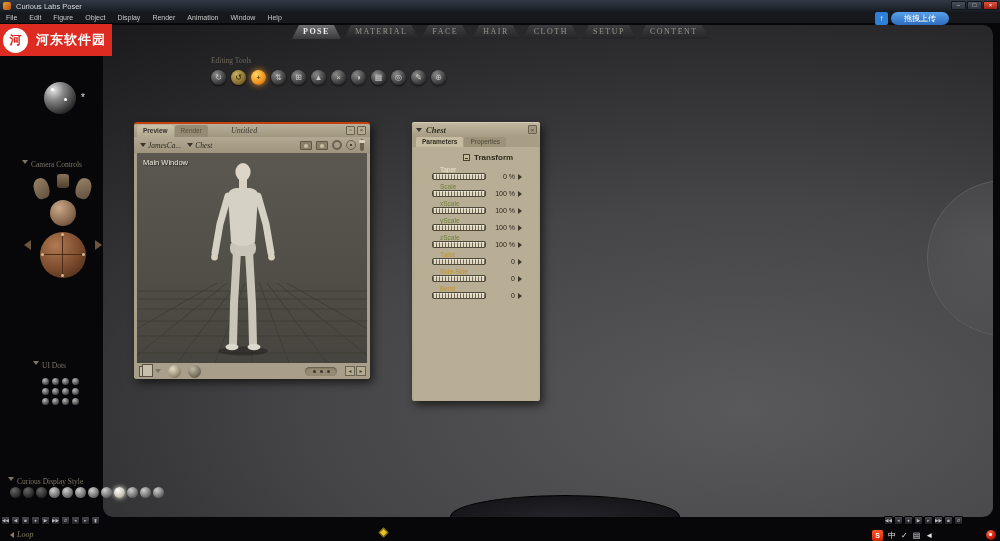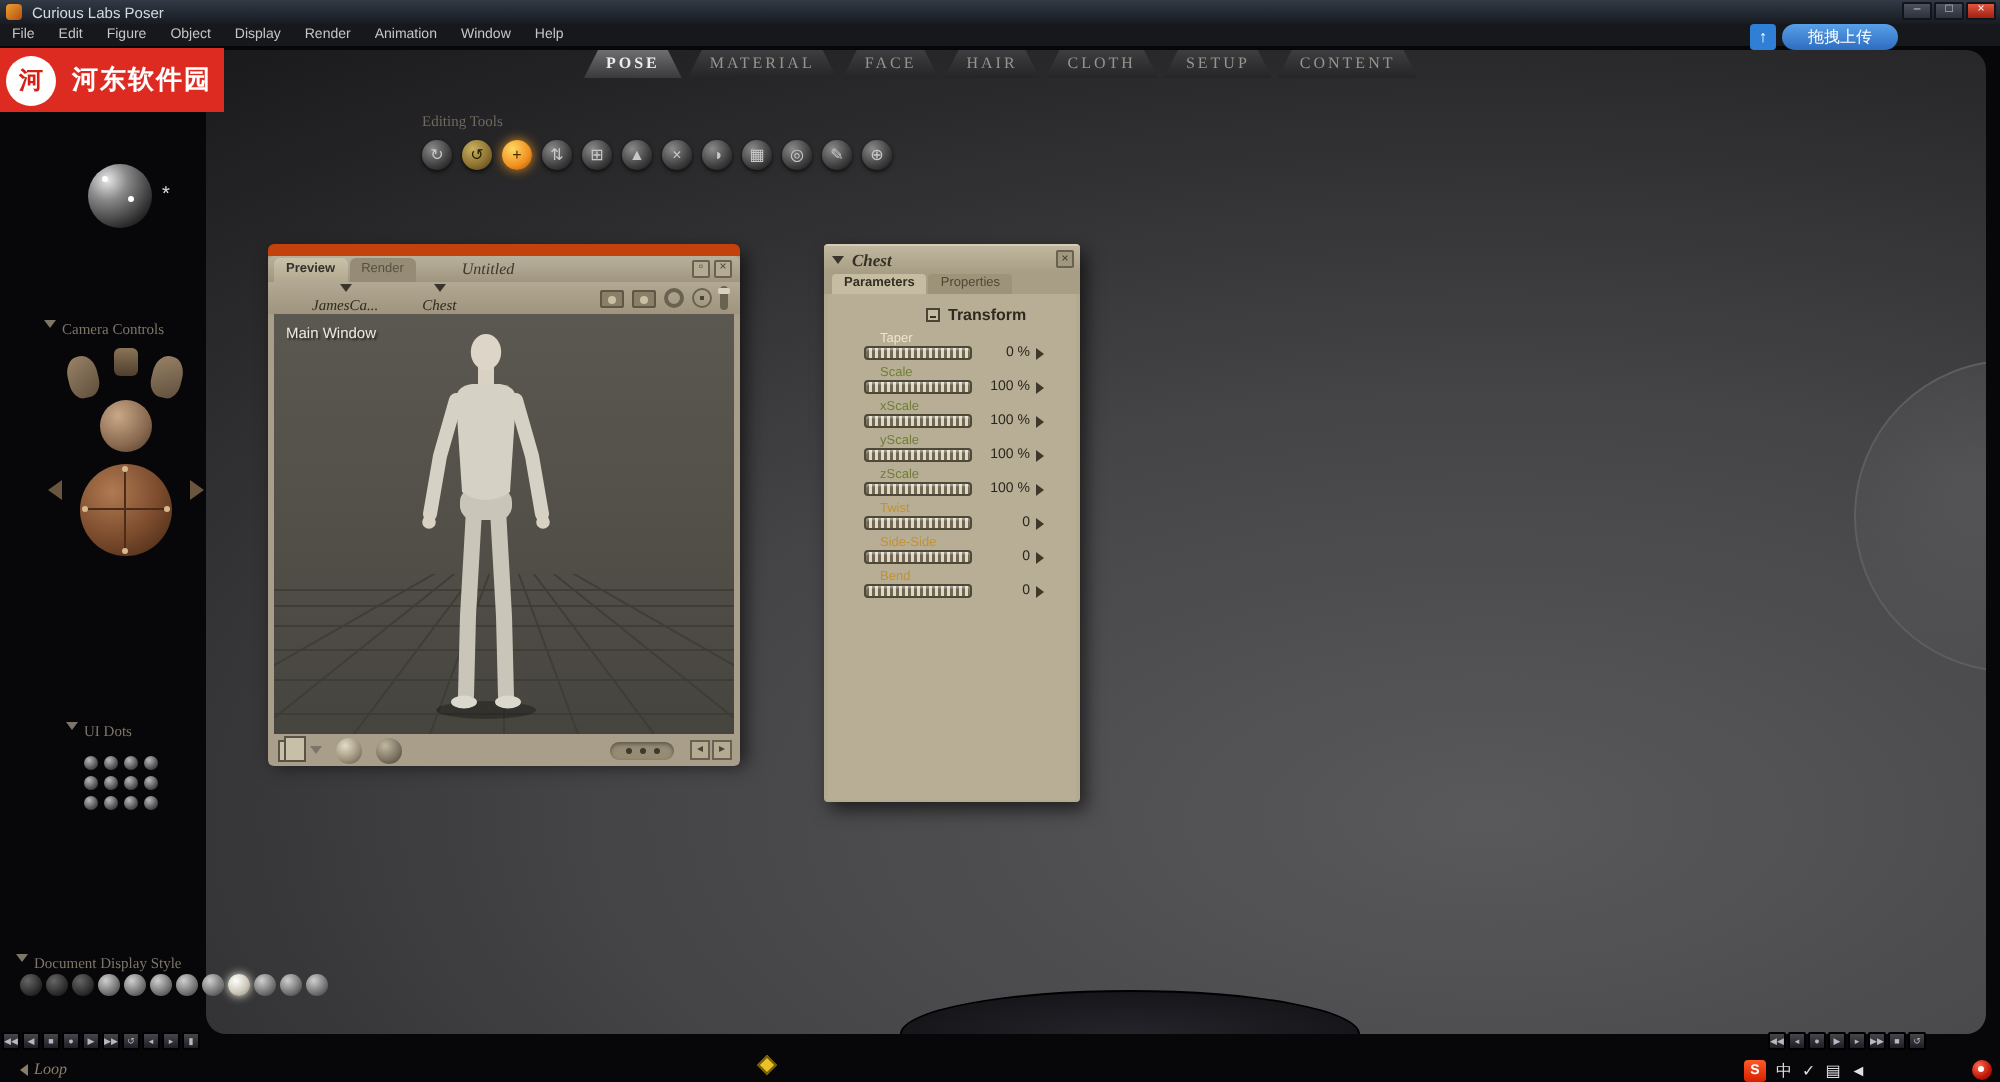--- a/index.html
+++ b/index.html
@@ -91,35 +91,35 @@
   .tool { width:15px; height:15px; border-radius:50%; text-align:center; line-height:15px;
     font-size:8px; color:#c8c8c8;
     background:radial-gradient(circle at 35% 30%, #8a8a8a, #3e3e3e 60%, #121212);
     box-shadow:0 1px 2px rgba(0,0,0,.7); }
   .tool.gold { background:radial-gradient(circle at 35% 30%, #c8b060, #8a7030 60%, #4a3a10); color:#2a2000; }
   .tool.active { background:radial-gradient(circle at 35% 30%, #ffd860, #f09020 60%, #a05008);
     color:#502800; box-shadow:0 0 6px rgba(255,160,32,.85); }
 
   
   .preview { position:absolute; left:134px; top:122px; width:236px; height:257px; background:#a89e8a;
-    border-radius:3px; box-shadow:3px 4px 9px rgba(0,0,0,.6); z-index:6; border-top:6px solid #c2410c;padding-left:48px; }
+    border-radius:3px; box-shadow:3px 4px 9px rgba(0,0,0,.6); z-index:6; border-top:2px solid #c2410c;padding-left:48px; }
   .pw-titlebar { position:absolute; left:0; top:0; width:100%; height:13px;
     background:linear-gradient(#b9b09c,#a0967f); display:flex; align-items:flex-end; border-radius:3px 3px 0 0; }
   .pw-tab { height:12px; line-height:12px; text-align:center; font-size:6.5px; color:#55503f;
     background:#968c76; border-radius:3px 3px 0 0; margin-right:1px; padding:0 6px; }
   .pw-tab.active { background:linear-gradient(#cac1a9,#b2a890); color:#35302­4; color:#35302a; font-weight:bold; }
   .pw-title { font-family:"Liberation Serif", serif; font-style:italic; font-size:8px; color:#3c372c;
     margin-left:22px; line-height:13px; }
   .pw-winbtns { position:absolute; right:4px; top:2px; display:flex; gap:2px; }
   .pwb { width:9px; height:9px; background:#b5ab93; border:1px solid #6a6251; font-size:6px;
     line-height:7px; text-align:center; color:#4a4434; border-radius:1px; }
   .pw-toolbar { position:absolute; left:0; top:13px; width:100%; height:16px;
     background:linear-gradient(#b2a893,#9f957e); display:flex; align-items:center; }
-  .dd { display:flex; align-items:center; gap:2px; margin-left:22px;
-    font-family:"Liberation Serif", serif; font-style:italic; font-size:7.5px; color:#2e2a20;flex-direction:column; }
+  .dd { display:flex; align-items:center; gap:2px; margin-left:6px;
+    font-family:"Liberation Serif", serif; font-style:italic; font-size:7.5px; color:#2e2a20; }
   .dd .tri-d { border-top-color:#3a352a; }
   .pw-icons { margin-left:auto; display:flex; align-items:center; gap:4px; margin-right:6px; }
   .icam { width:12px; height:9px; background:#8a8068; border:1px solid #5f5745; border-radius:1px; position:relative; }
   .icam::after { content:""; position:absolute; left:3px; top:2px; width:4px; height:4px; border-radius:50%; background:#c8bfa6; }
   .iorbit { width:10px; height:10px; border:2px solid #6a6250; border-radius:50%; }
   .icross { width:10px; height:10px; border:1px solid #6a6250; border-radius:50%; position:relative; }
   .icross::after { content:""; position:absolute; left:3px; top:3px; width:2px; height:2px; background:#4a4434; }
   .islider { width:4px; height:12px; background:#6a6250; border-radius:2px; position:relative; }
   .islider::after { content:""; position:absolute; left:-1px; top:1px; width:6px; height:3px; background:#d8d0bc; border-radius:1px; }
   .pw-viewport { position:absolute; left:3px; top:29px; width:230px; height:210px;
@@ -297,21 +297,21 @@
       <i class="udot"></i>
       <i class="udot"></i>
     <i class="udot"></i>
       <i class="udot"></i>
       <i class="udot"></i>
       <i class="udot"></i>
   </div>
 
   <div class="plabel" style="left:8px; top:477px;">
     <i class="tri tri-d"></i>
-    <span>Document Display Style</span>
+    <span>Curious Display Style</span>
   </div>
   <div class="docstyles">
     <i class="dsphere dark"></i>
     <i class="dsphere dark"></i>
     <i class="dsphere dark"></i>
     <i class="dsphere"></i>
     <i class="dsphere"></i>
     <i class="dsphere"></i>
     <i class="dsphere"></i>
     <i class="dsphere"></i>

